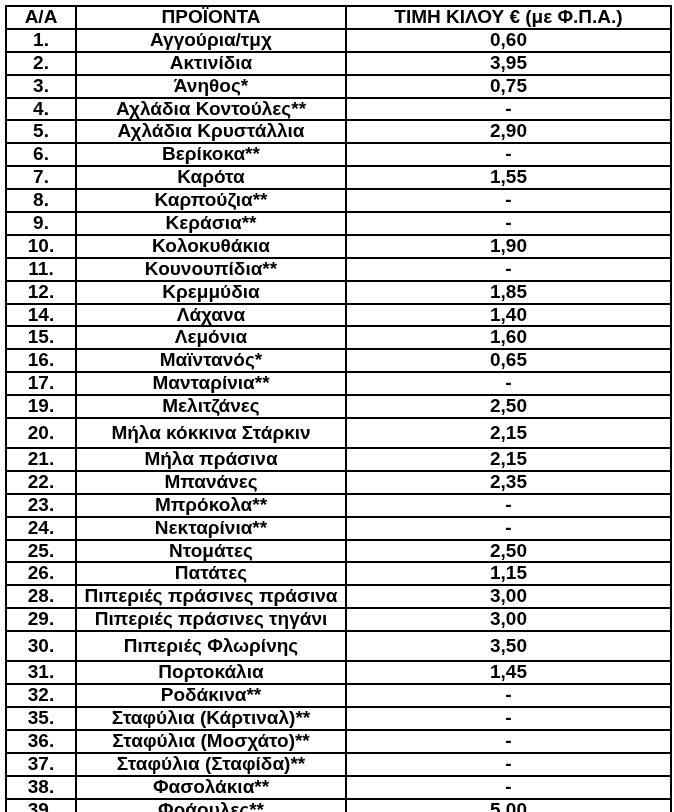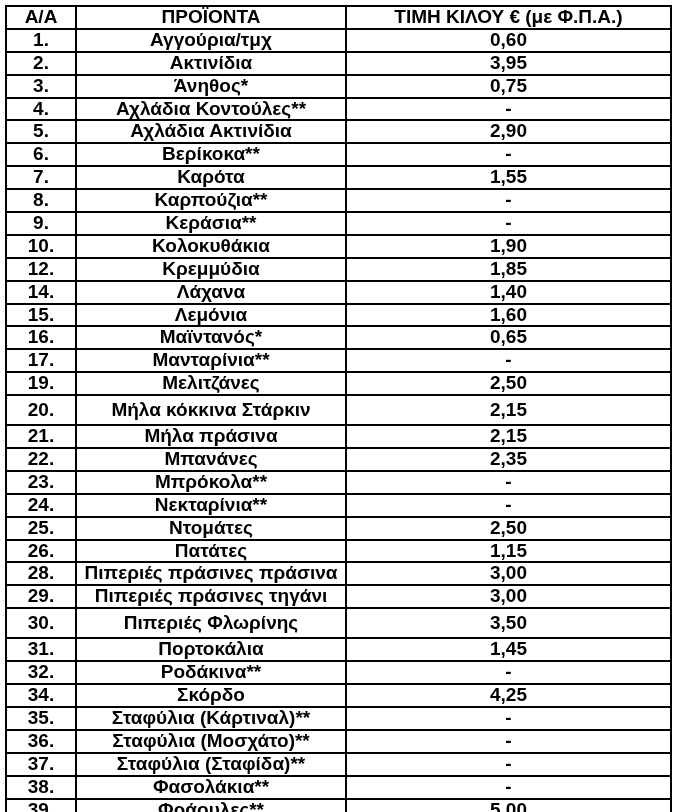--- a/index.html
+++ b/index.html
@@ -78,21 +78,21 @@
           <td>Άνηθος*</td>
           <td>0,75</td>
         </tr>
         <tr>
           <td>4.</td>
           <td>Αχλάδια Κοντούλες**</td>
           <td>-</td>
         </tr>
         <tr>
           <td>5.</td>
-          <td>Αχλάδια Ακτινίδια</td>
+          <td>Αχλάδια Κρυστάλλια</td>
           <td>2,90</td>
         </tr>
         <tr>
           <td>6.</td>
           <td>Βερίκοκα**</td>
           <td>-</td>
         </tr>
         <tr>
           <td>7.</td>
           <td>Καρότα</td>
@@ -105,20 +105,25 @@
         </tr>
         <tr>
           <td>9.</td>
           <td>Κεράσια**</td>
           <td>-</td>
         </tr>
         <tr>
           <td>10.</td>
           <td>Κολοκυθάκια</td>
           <td>1,90</td>
+        </tr>
+        <tr>
+          <td>11.</td>
+          <td>Κουνουπίδια**</td>
+          <td>-</td>
         </tr>
         <tr>
           <td>12.</td>
           <td>Κρεμμύδια</td>
           <td>1,85</td>
         </tr>
         <tr>
           <td>14.</td>
           <td>Λάχανα</td>
           <td>1,40</td>
@@ -195,25 +200,20 @@
         </tr>
         <tr>
           <td>31.</td>
           <td>Πορτοκάλια</td>
           <td>1,45</td>
         </tr>
         <tr>
           <td>32.</td>
           <td>Ροδάκινα**</td>
           <td>-</td>
-        </tr>
-        <tr>
-          <td>34.</td>
-          <td>Σκόρδο</td>
-          <td>4,25</td>
         </tr>
         <tr>
           <td>35.</td>
           <td>Σταφύλια (Κάρτιναλ)**</td>
           <td>-</td>
         </tr>
         <tr>
           <td>36.</td>
           <td>Σταφύλια (Μοσχάτο)**</td>
           <td>-</td>

